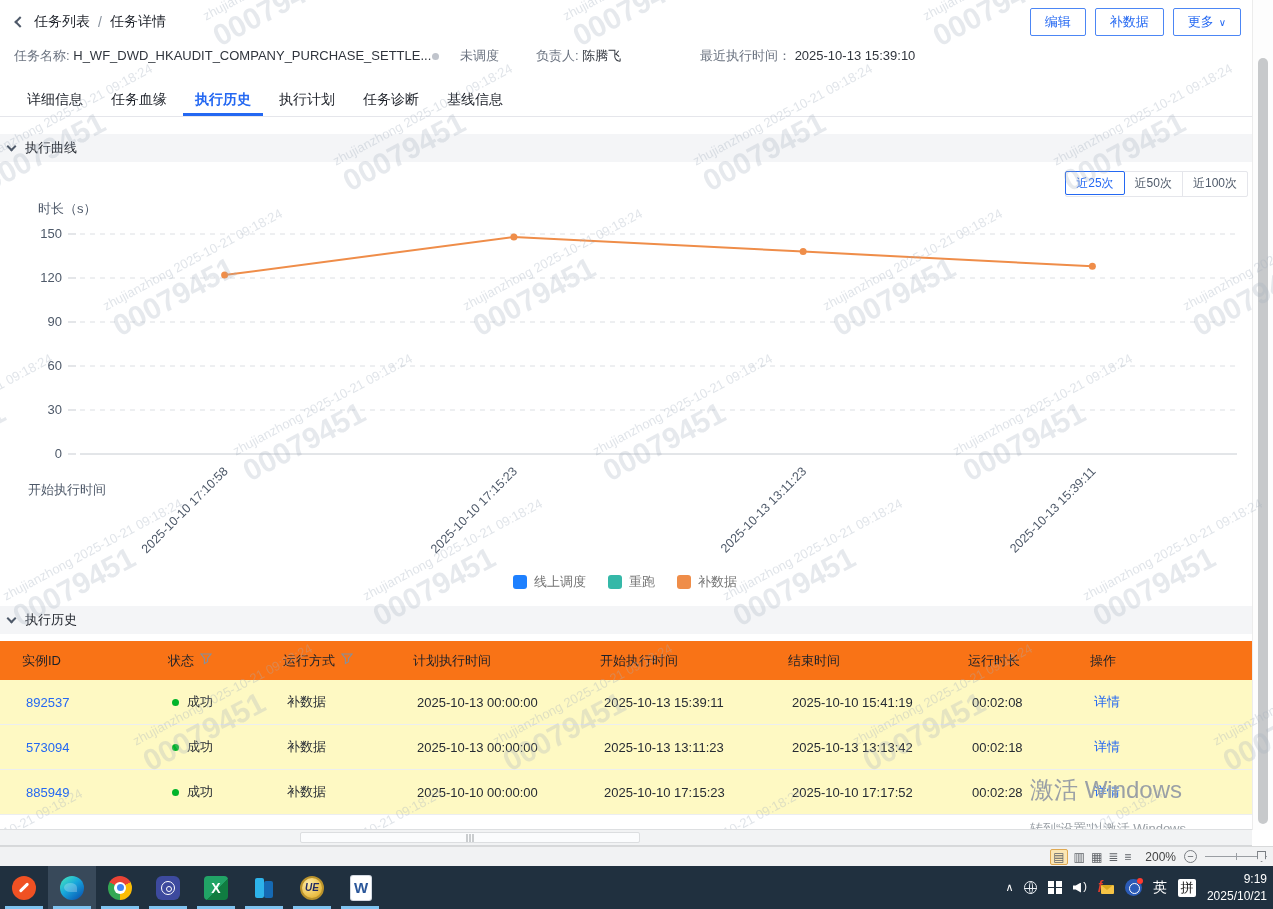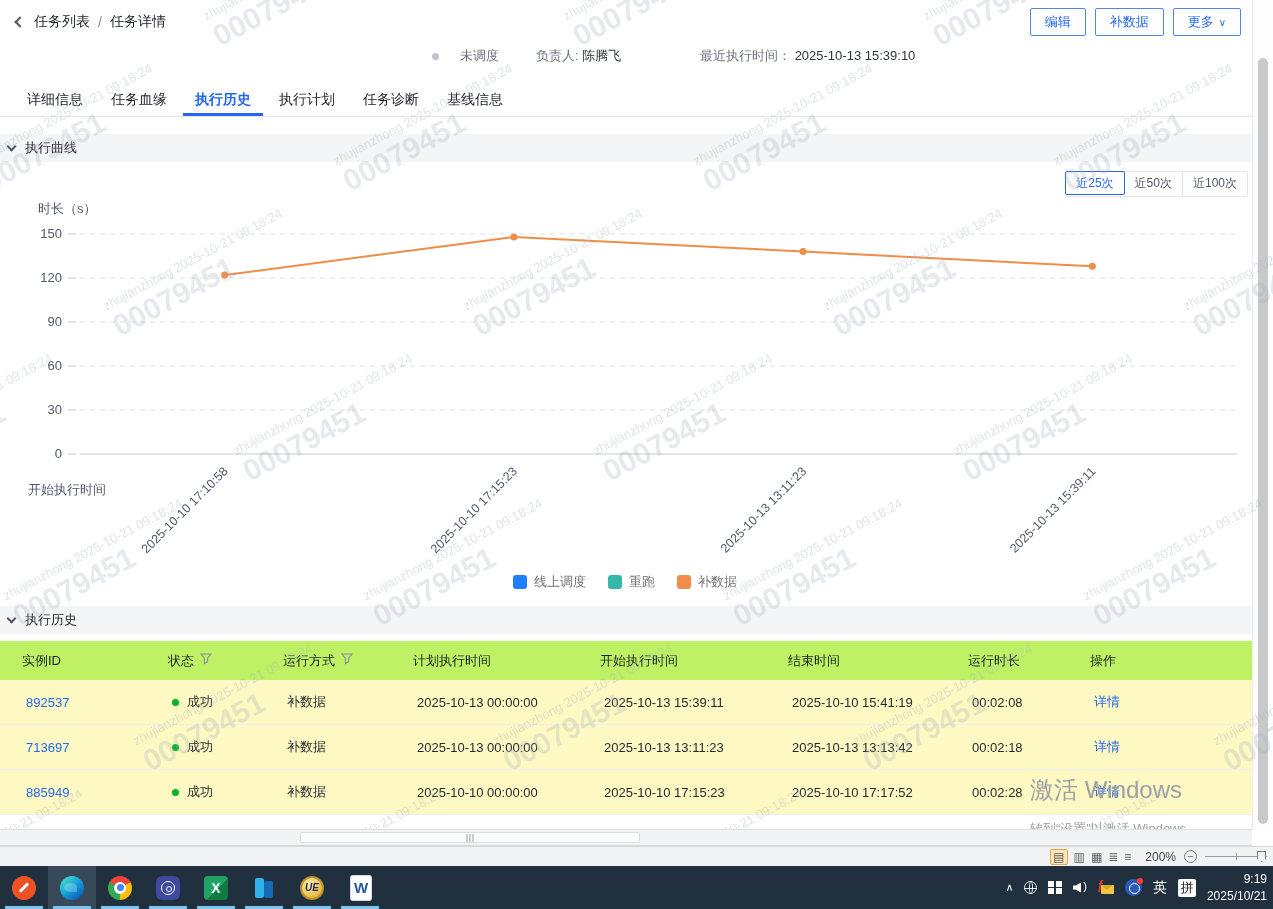--- a/index.html
+++ b/index.html
@@ -48,21 +48,21 @@
   .ylab { position:absolute; top:200px; left:38px; color:#4e5969; z-index:2; }
   .xlab { position:absolute; top:481px; left:28px; color:#4e5969; z-index:2; }
   #chart { position:absolute; top:195px; left:0; z-index:1; }
   .legend { position:absolute; top:573px; left:0; width:1250px; display:flex; justify-content:center; gap:22px; z-index:2; }
   .legend-item { display:flex; align-items:center; gap:7px; color:#737373; font-size:13px; }
   .legend-swatch { width:14px; height:14px; border-radius:3px; }
 
   
   .table { position:absolute; top:641px; left:0; right:21px; z-index:2; }
   .thead, .tr { display:grid; grid-template-columns:146px 115px 130px 187px 188px 180px 122px 1fr; padding-left:26px; align-items:center; }
-  .thead { height:39px; background:#bef264; color:#1d2129;padding-left:22px; }
+  .thead { height:39px; background:#f97316; color:#1d2129;padding-left:22px; }
   .th { display:flex; align-items:center; gap:6px; }
   .tr { height:45px; border-bottom:1px solid #eceef0; background:#fef9c3; }
   .link { color:#2468f2; cursor:pointer; }
   .status-cell { display:flex; align-items:center; gap:8px; }
 
   
   .activate { position:absolute; left:1030px; top:774px; z-index:6; color:#9aa0a6; pointer-events:none; }
   .activate .l1 { font-size:24px; }
   .activate .l2 { font-size:13px; margin-top:14px; }
 
@@ -155,20 +155,21 @@
   <button class="btn">
       <span>补数据</span>
     </button>
   <button class="btn">
       <span>更多</span>
       <span class="caret">∨</span>
     </button>
 </div>
 
 <div class="info-row">
+  <span class="i-name"><span class="lbl">任务名称:</span> <span class="val">H_WF_DWD_HKAUDIT_COMPANY_PURCHASE_SETTLE...</span></span>
   <span class="i-status">
       <span class="dot dot-gray"></span>
       <span>未调度</span>
     </span>
   <span class="i-owner"><span class="lbl">负责人:</span> <span class="val">陈腾飞</span></span>
   <span class="i-last"><span class="lbl">最近执行时间：</span> <span class="val">2025-10-13 15:39:10</span></span>
 </div>
 
 <div class="tabs" id="tabs">
     <div class="tab">详细信息</div>
@@ -283,21 +284,21 @@
           <span>成功</span>
         </div>
         <div>补数据</div>
         <div>2025-10-13 00:00:00</div>
         <div>2025-10-13 15:39:11</div>
         <div>2025-10-10 15:41:19</div>
         <div>00:02:08</div>
         <div class="link">详情</div>
       </div>
       <div class="tr">
-        <div class="link">713697</div>
+        <div class="link">573094</div>
         <div class="status-cell">
           <span class="dot dot-green"></span>
           <span>成功</span>
         </div>
         <div>补数据</div>
         <div>2025-10-13 00:00:00</div>
         <div>2025-10-13 13:11:23</div>
         <div>2025-10-13 13:13:42</div>
         <div>00:02:18</div>
         <div class="link">详情</div>

